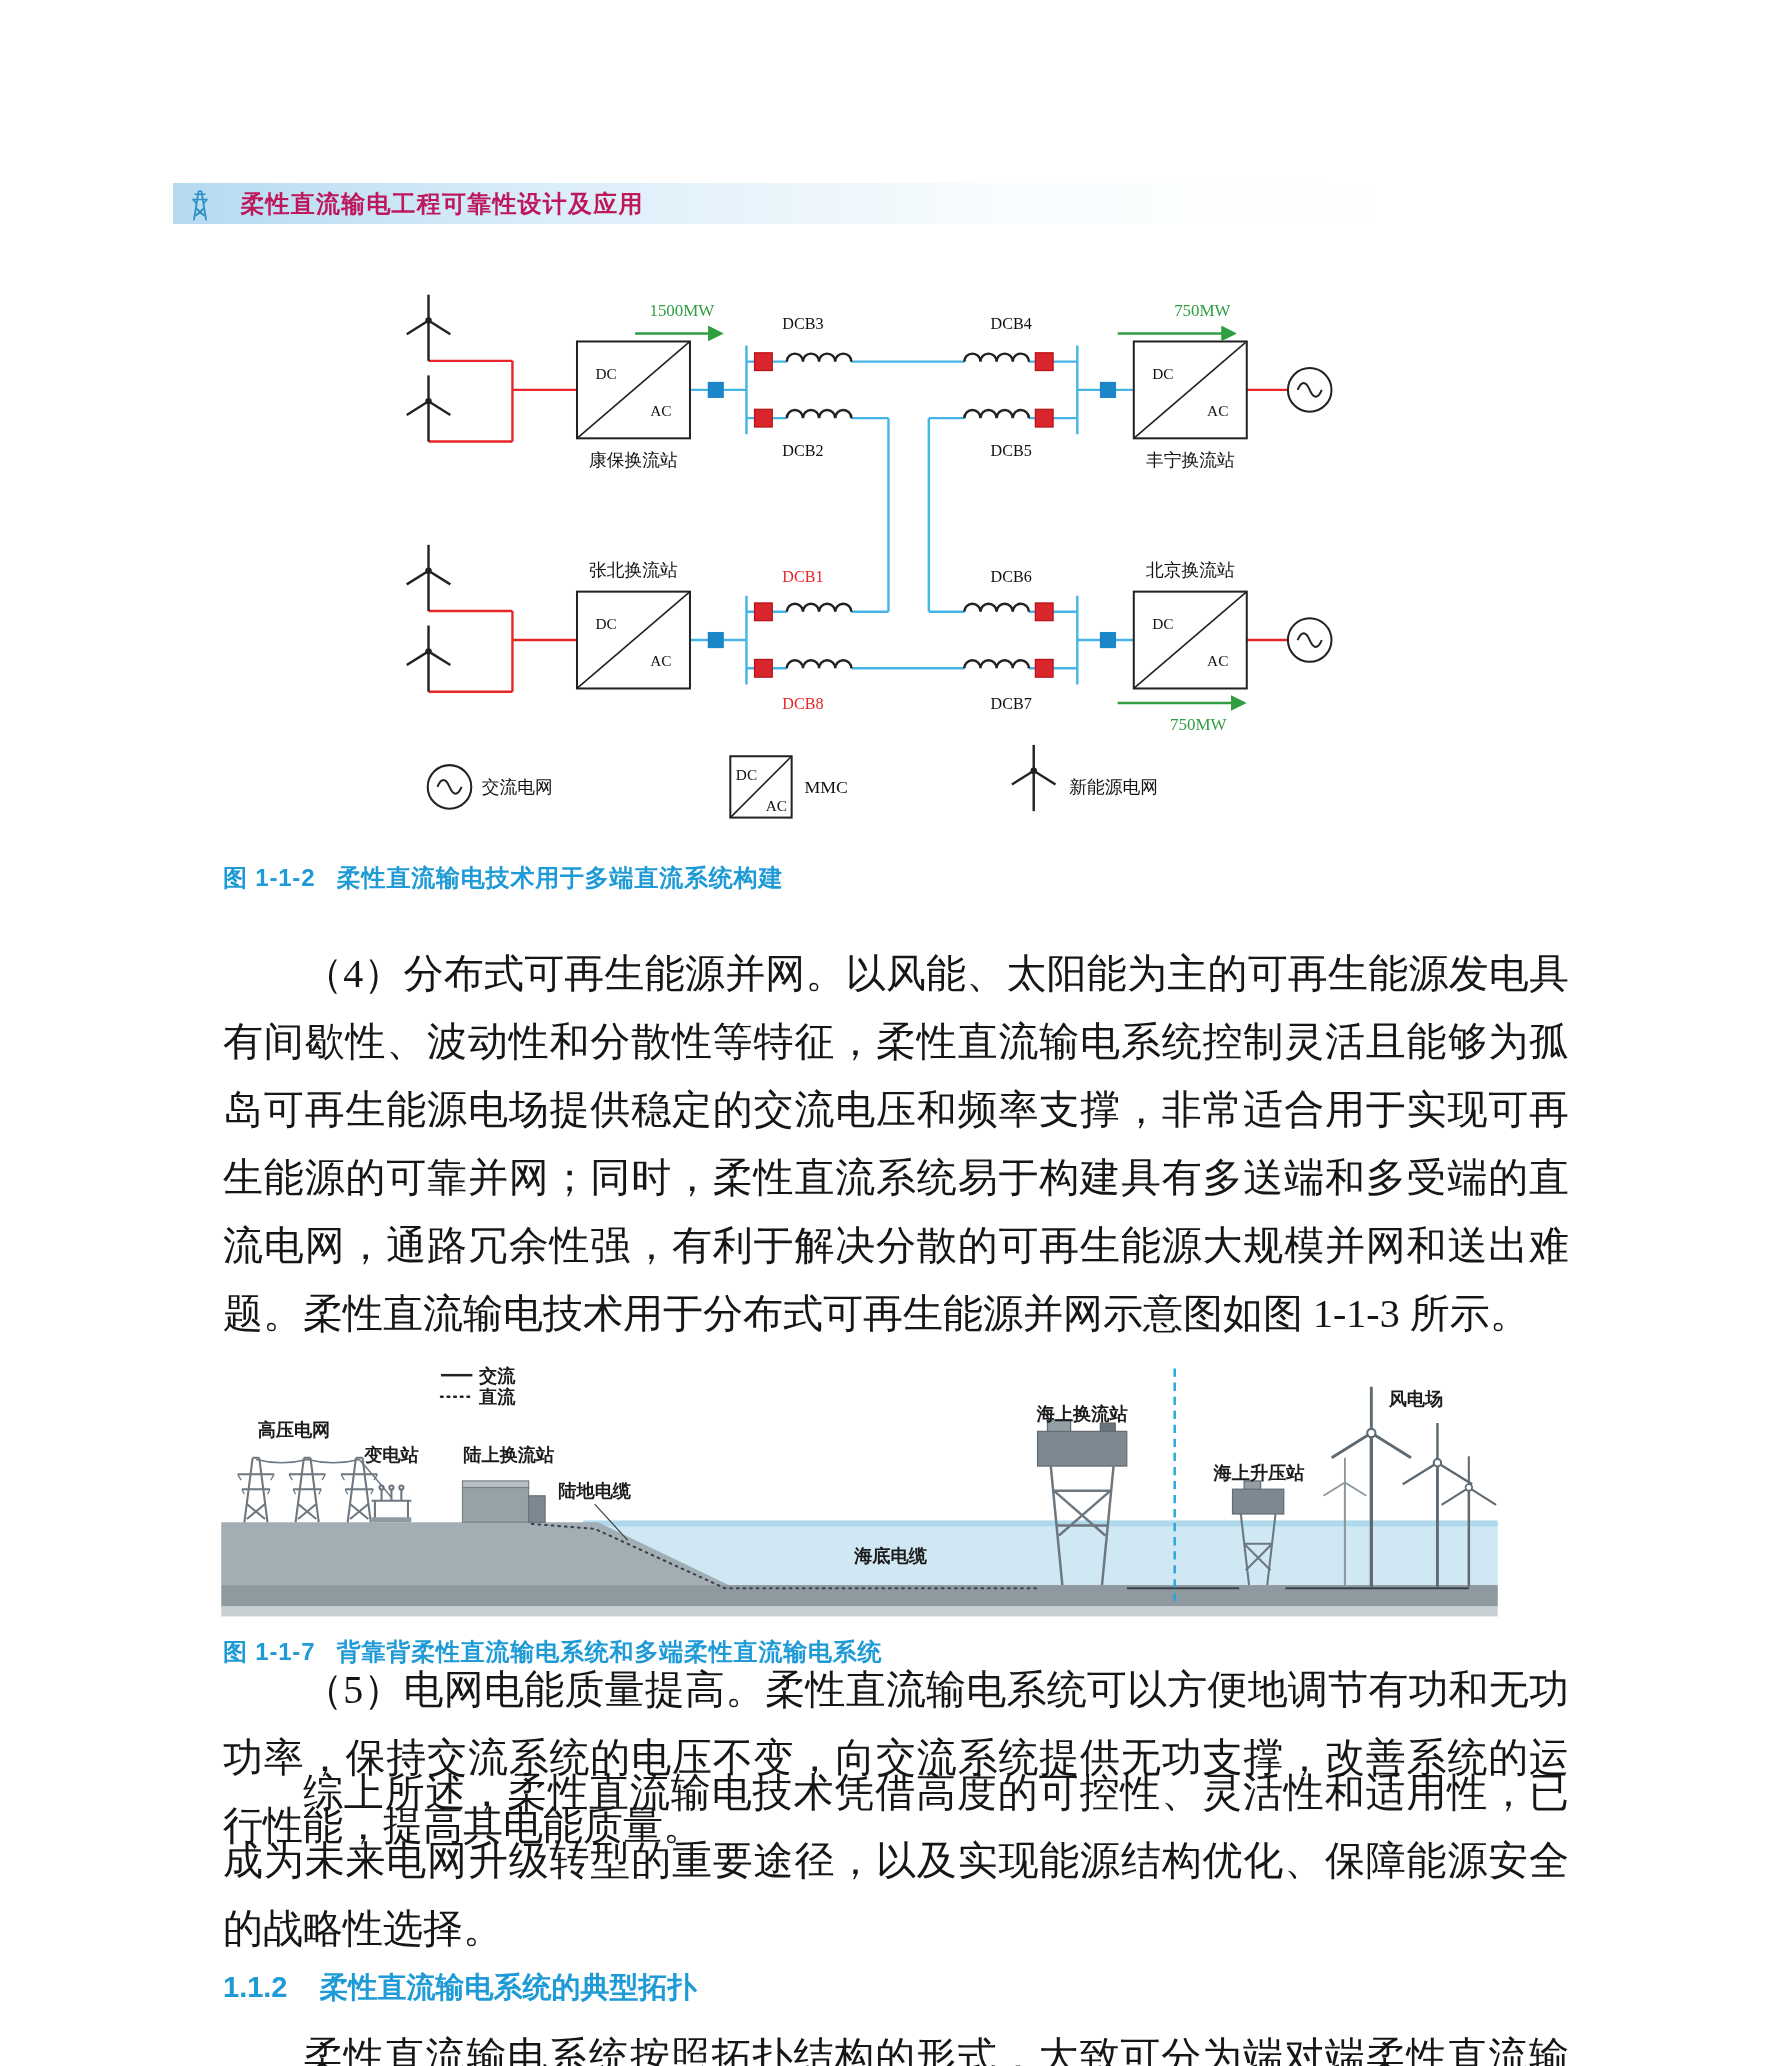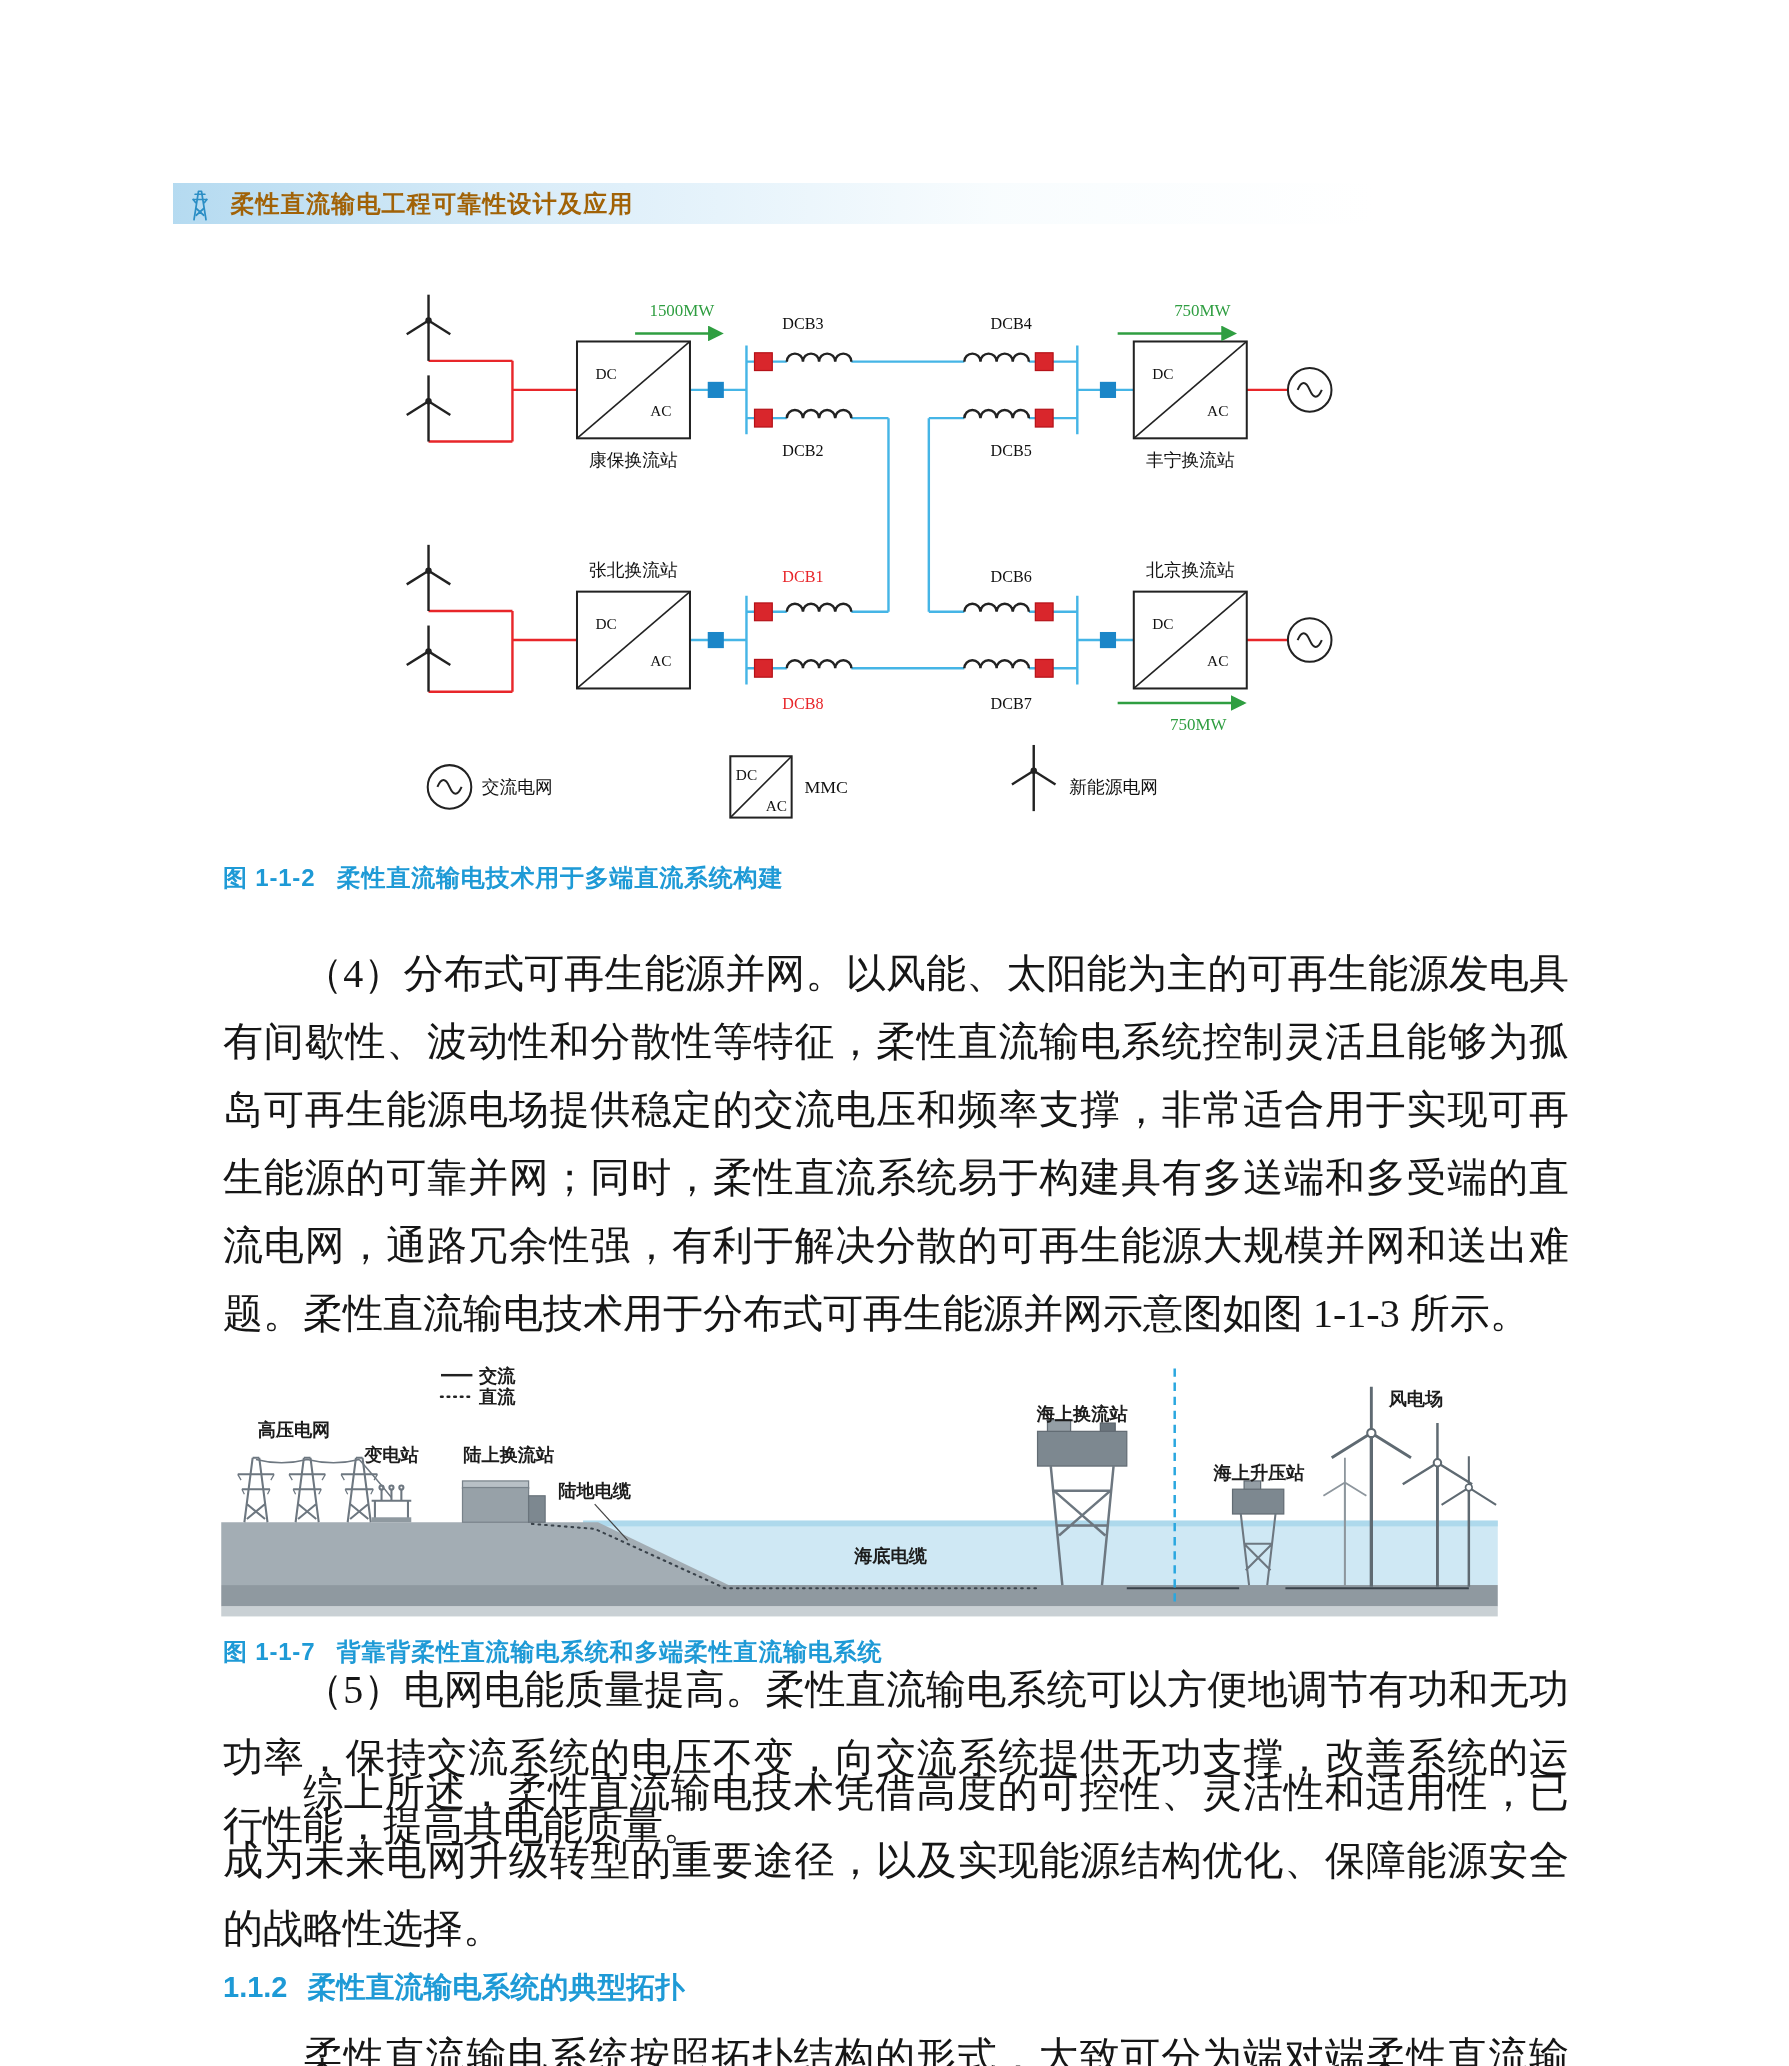--- a/index.html
+++ b/index.html
@@ -3,36 +3,36 @@
 <meta charset="utf-8">
 <style>
   * { margin:0; padding:0; box-sizing:border-box; }
   html,body { width:1789px; height:2493px; background:#ffffff; overflow:hidden; }
   body { position:relative; font-family:"Liberation Serif", serif; color:#1a1a1a; }
 
   .header-band { position:absolute; left:173px; top:183px; width:1264px; height:41px;
     background:linear-gradient(90deg, rgba(168,212,238,0.85) 0%, rgba(200,228,246,0.65) 30%, rgba(235,247,252,0.35) 65%, rgba(255,255,255,0) 95%); }
   .header { position:absolute; left:182px; top:185px; height:38px; display:flex; align-items:center; gap:12.4px; }
   .logo { width:36px; height:36px; }
-  .header-title { font-family:"Liberation Sans", sans-serif; font-weight:bold; font-size:24px; color:#a16207; letter-spacing:1.2px; }
+  .header-title { font-family:"Liberation Sans", sans-serif; font-weight:bold; font-size:24px; color:#be185d; letter-spacing:1.2px;margin-left:10px; }
 
   .fig { position:absolute; }
   .fig1 { left:351px; top:285px; width:1033px; height:581px; }
   .fig2 { left:221px; top:1357px; width:1277px; height:271px; }
 
   .caption { position:absolute; left:223px; width:1346px; text-align:left;
     font-family:"Liberation Sans", sans-serif; font-weight:bold; font-size:24px; color:#1e9ad6; letter-spacing:0.8px; }
   .cap-gap { margin-left:21.5px; }
 
   .para { position:absolute; left:223px; width:1346px; font-size:40px; line-height:68px;
     text-align:justify; text-indent:2em; color:#161616; }
 
   .section-heading { position:absolute; left:223px; font-family:"Liberation Sans", sans-serif;
     font-weight:bold; font-size:29px; color:#1e9ad6; line-height:41px; }
-  .sec-gap { margin-left:20px;text-align:right; }
+  .sec-gap { margin-left:32px;text-align:right; }
 
   
   .fig1 text { font-family:"Liberation Serif", serif; }
   .stn  { font-size:22px; text-anchor:middle; fill:#111; }
   .dcb  { font-size:20px; text-anchor:middle; fill:#111; }
   .dcb-red { fill:#e8262a; }
   .mw   { font-size:21px; text-anchor:middle; fill:#2f9e41; }
   .convlab { font-size:19px; text-anchor:middle; fill:#111; }
   .lg   { font-size:22px; fill:#111; }
   .dcline  { stroke:#45b5e6; stroke-width:3; fill:none; }

